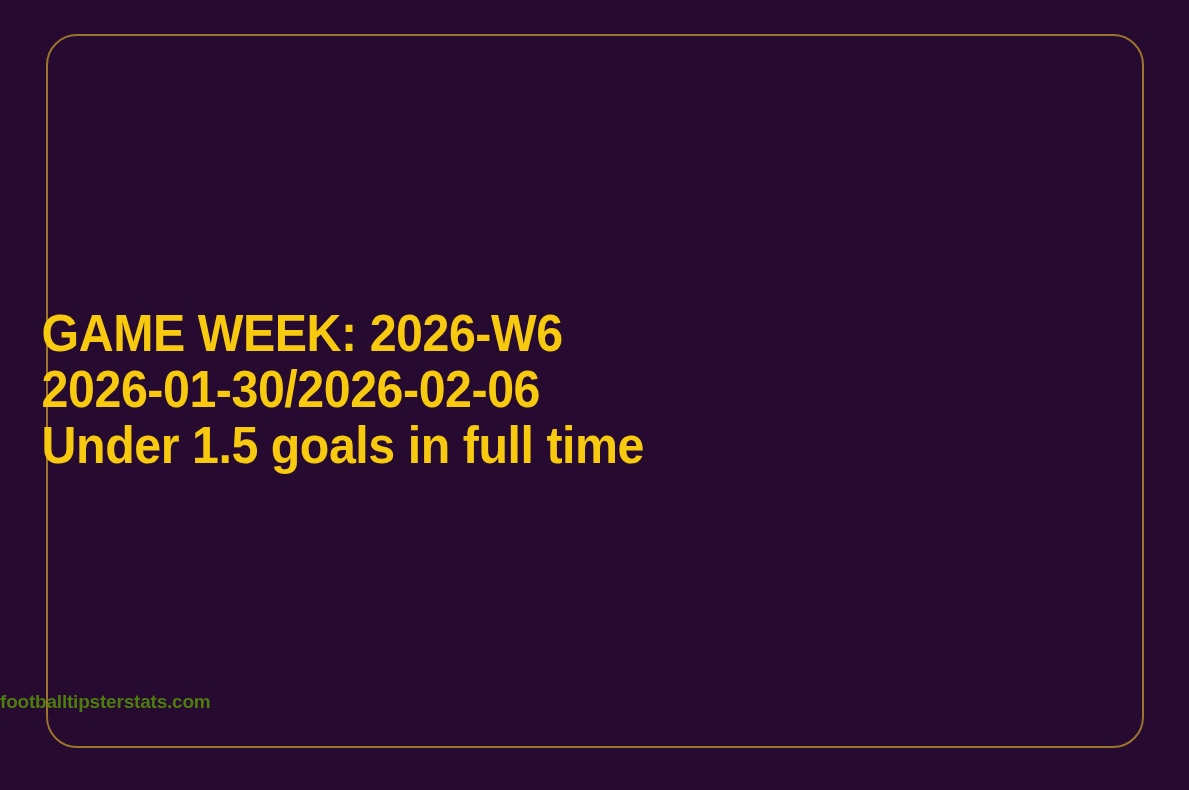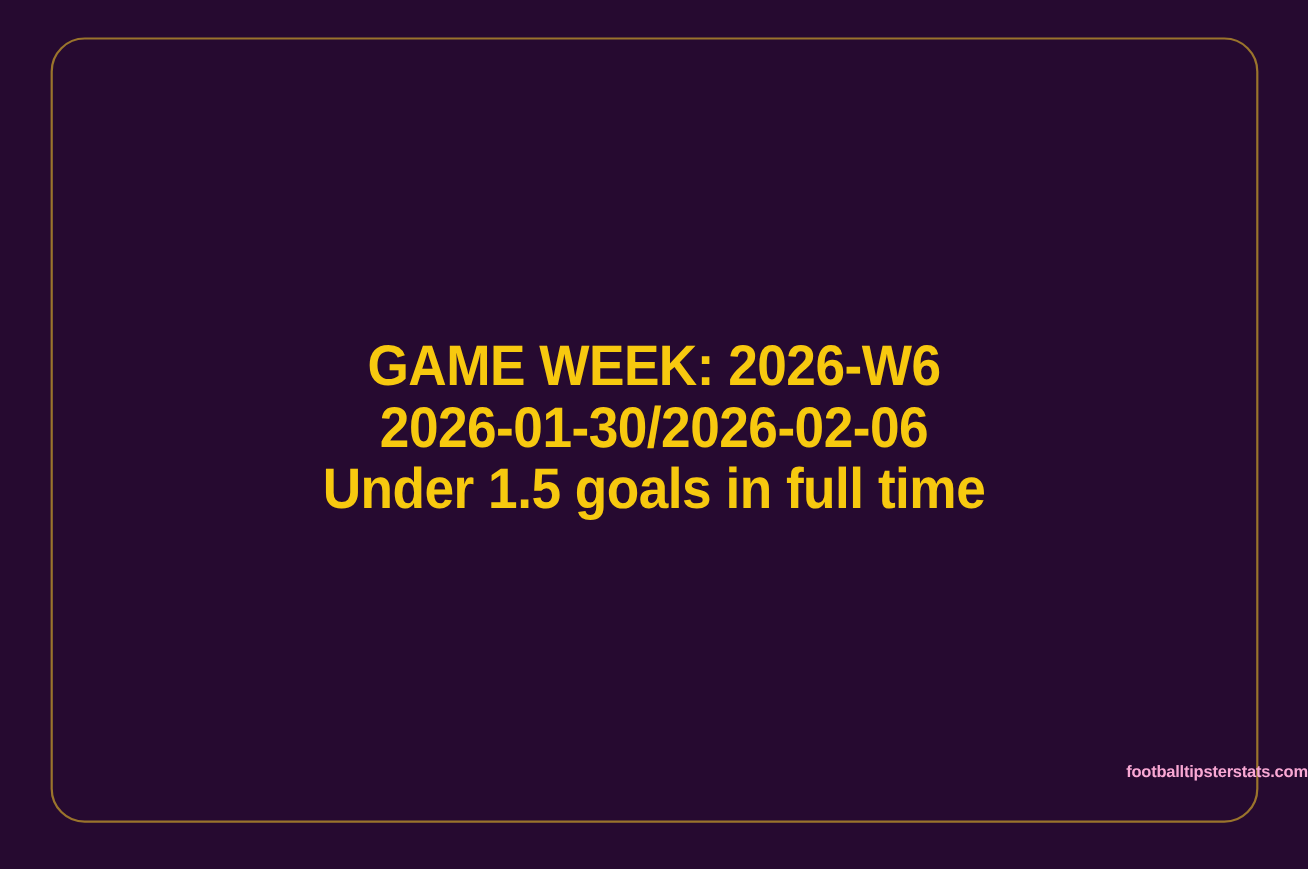--- a/index.html
+++ b/index.html
@@ -30,21 +30,20 @@
     box-sizing: border-box;
     background: transparent;
   }
 
   
   .headline-block {
     position: absolute;
     left: 0;
     right: 0;
     top: 305px;
-    text-align: center;
     user-select: none;
   }
 
   .headline-line {
     display: block;
     margin: 0;
     color: #f7c90f;
     font-family: "Liberation Sans Narrow", "Liberation Sans", "DejaVu Sans", sans-serif;
     font-size: 52px;
     font-weight: bold;
@@ -53,24 +52,24 @@
     white-space: nowrap;
     transform: scaleX(0.93);
     transform-origin: center center;
   }
 
   .footer-text {
     position: absolute;
     left: 0;
     right: 0;
     top: 693px;
-    text-align: right;
-    color: #f9a8d4;
+    text-align: left;
+    color: #4d7c0f;
     font-family: "Liberation Sans Narrow", "Liberation Sans", "DejaVu Sans", sans-serif;
-    font-size: 15px;
+    font-size: 19px;
     font-weight: bold;
     letter-spacing: -0.2px;
     line-height: 18px;
     white-space: nowrap;
     user-select: none;
   }
 </style>
 </head>
 <body>
 

